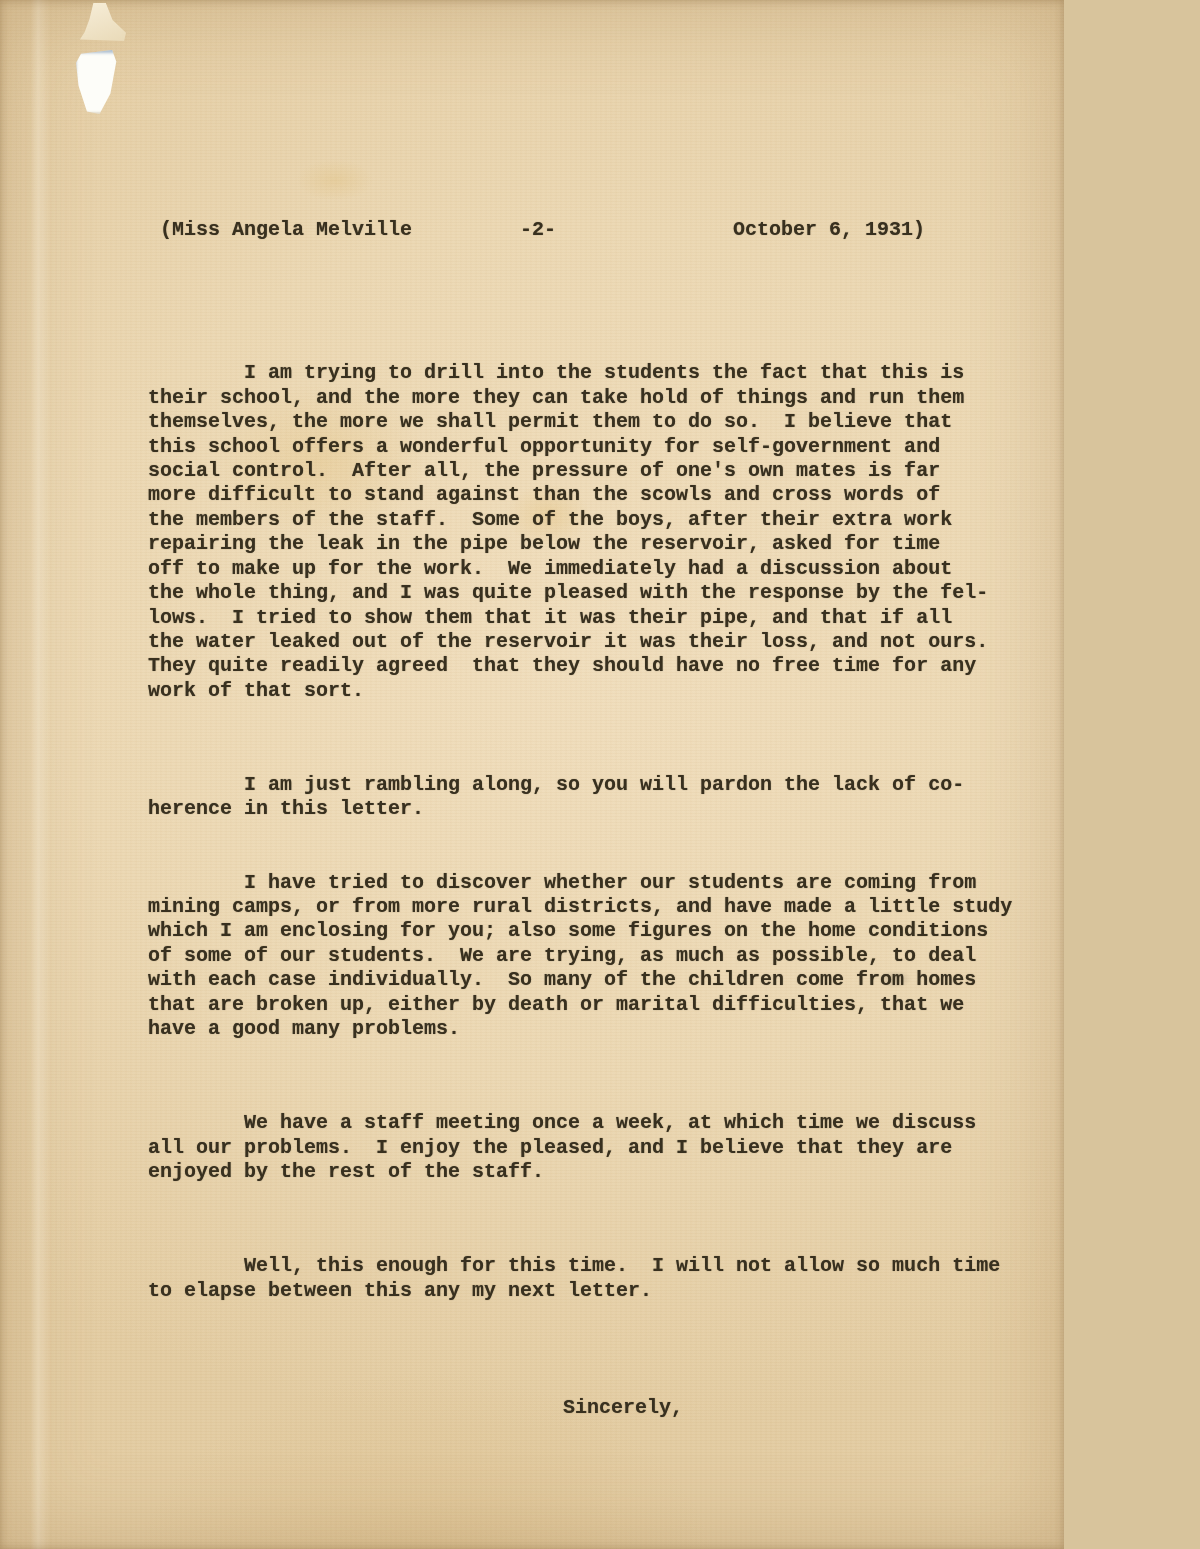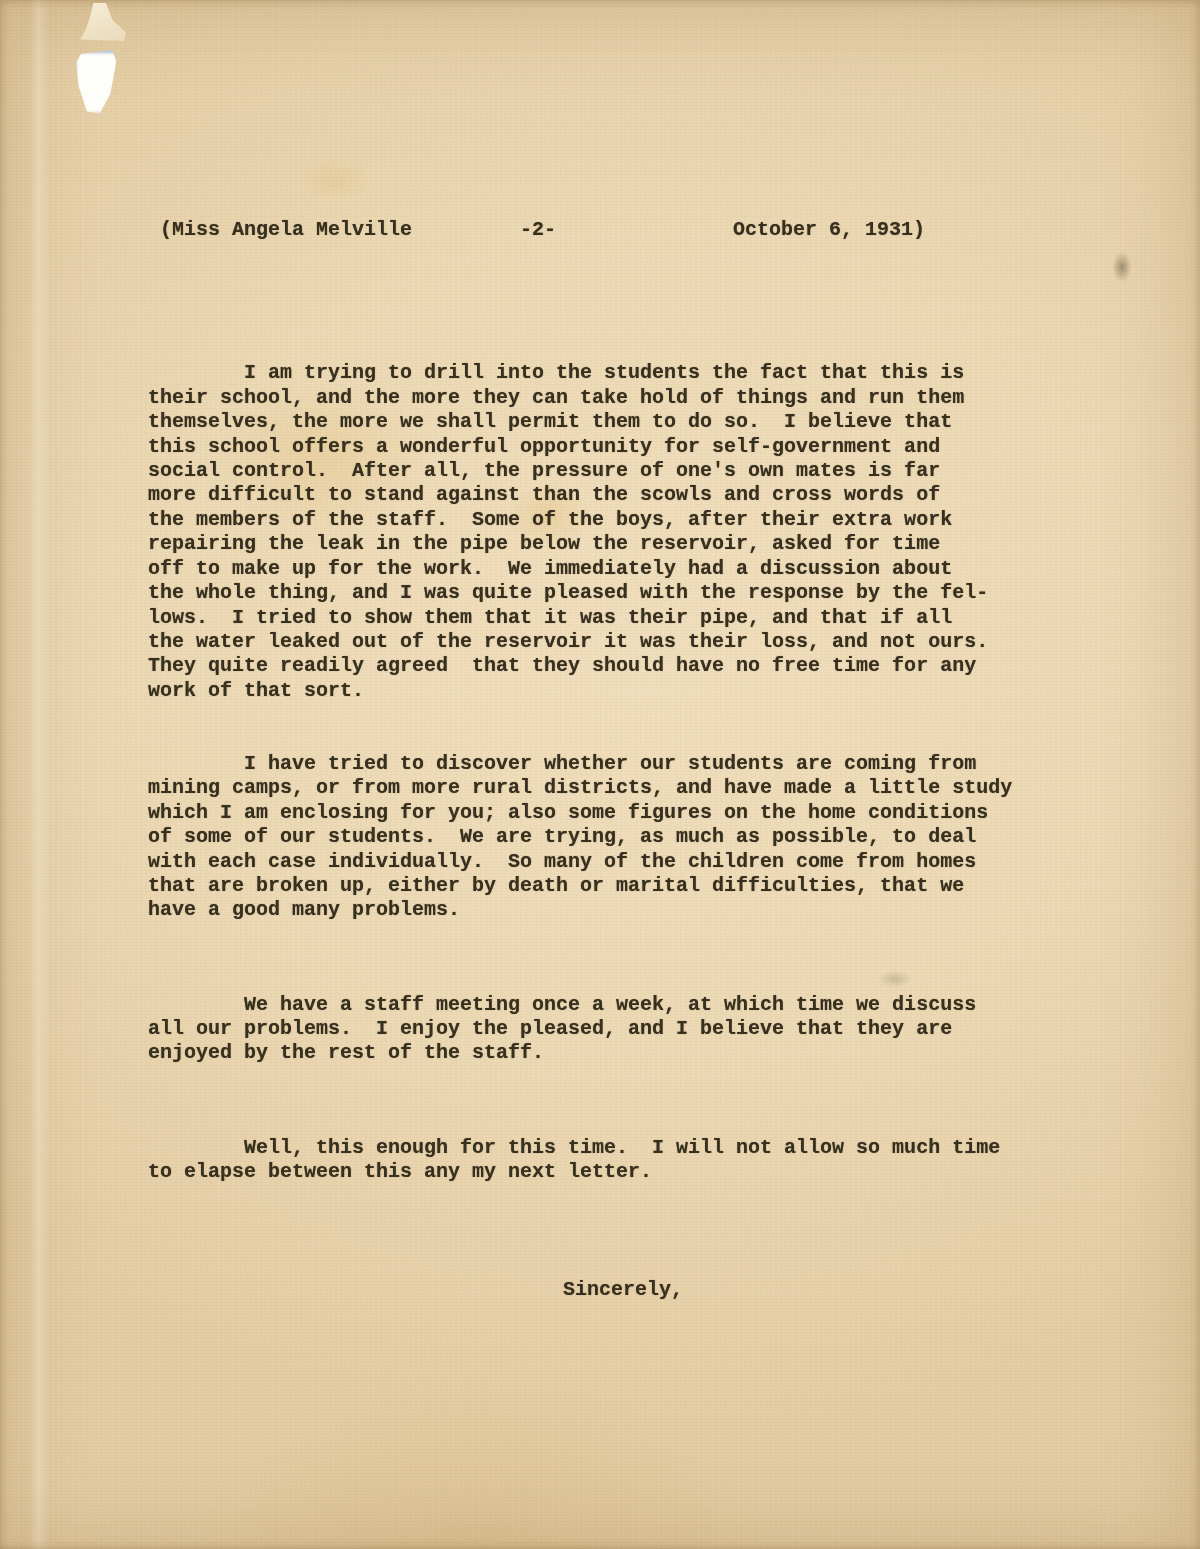--- a/index.html
+++ b/index.html
@@ -1,19 +1,19 @@
 <!DOCTYPE html>
 <html><head>
 <meta charset="utf-8">
 <style>
   * { margin:0; padding:0; box-sizing:border-box; }
   body { width:1200px; height:1549px; background:#d8c49c; }
 
   .page {
-    position:relative; width:1200px; height:1549px; overflow:hidden;
+    position:relative; width:1064px; height:1549px; overflow:hidden;
     background:
       
       linear-gradient(90deg, rgba(255,248,230,0) 30px, rgba(255,248,230,0.35) 38px, rgba(255,248,230,0) 50px),
       
       radial-gradient(ellipse 150px 110px at 320px 460px, rgba(205,150,30,0.13), rgba(205,150,30,0) 70%),
       radial-gradient(ellipse 60px 45px at 548px 515px, rgba(205,150,30,0.16), rgba(205,150,30,0) 70%),
       radial-gradient(ellipse 55px 30px at 335px 180px, rgba(205,150,30,0.12), rgba(205,150,30,0) 70%),
       radial-gradient(ellipse 420px 300px at 40% 102%, rgba(190,145,70,0.14), rgba(190,145,70,0) 70%),
       
       repeating-linear-gradient(0deg, rgba(170,130,70,0.035) 0 1px, rgba(255,250,235,0.03) 1px 3px),
@@ -98,20 +98,22 @@
 social control.  After all, the pressure of one's own mates is far
 more difficult to stand against than the scowls and cross words of
 the members of the staff.  Some of the boys, after their extra work
 repairing the leak in the pipe below the reservoir, asked for time
 off to make up for the work.  We immediately had a discussion about
 the whole thing, and I was quite pleased with the response by the fel-
 lows.  I tried to show them that it was their pipe, and that if all
 the water leaked out of the reservoir it was their loss, and not ours.
 They quite readily agreed  that they should have no free time for any
 work of that sort.</div>
+    <div class="para-2">        I am just rambling along, so you will pardon the lack of co-
+herence in this letter.</div>
     <div class="para-3">        I have tried to discover whether our students are coming from
 mining camps, or from more rural districts, and have made a little study
 which I am enclosing for you; also some figures on the home conditions
 of some of our students.  We are trying, as much as possible, to deal
 with each case individually.  So many of the children come from homes
 that are broken up, either by death or marital difficulties, that we
 have a good many problems.</div>
     <div class="para-4">        We have a staff meeting once a week, at which time we discuss
 all our problems.  I enjoy the pleased, and I believe that they are
 enjoyed by the rest of the staff.</div>

